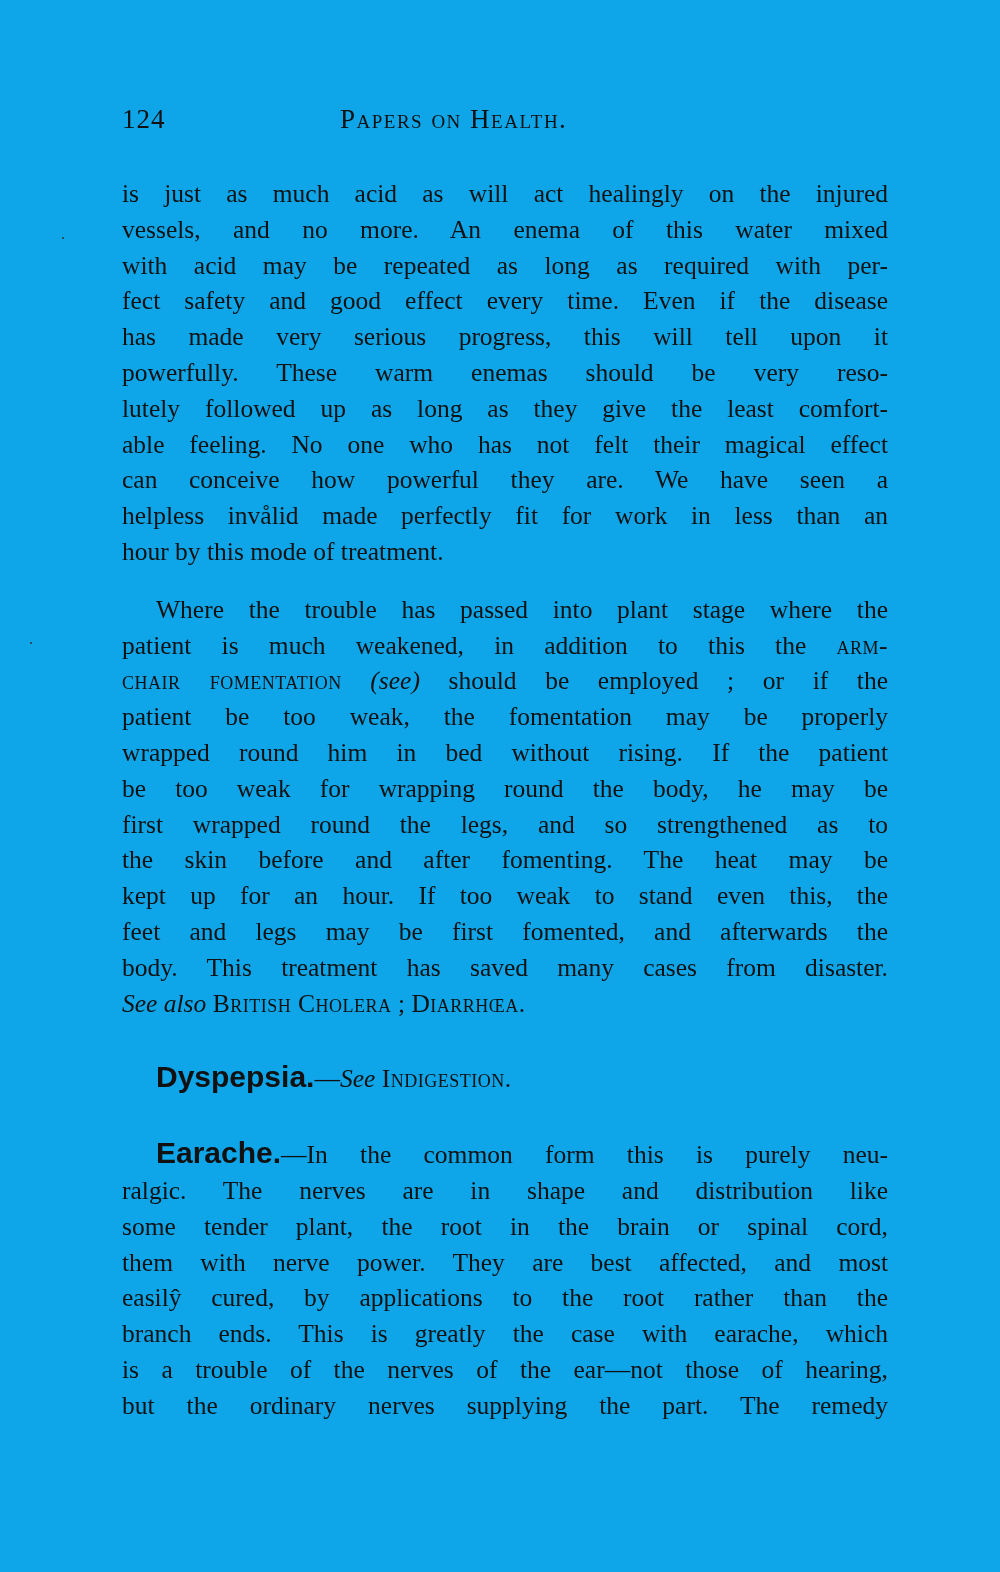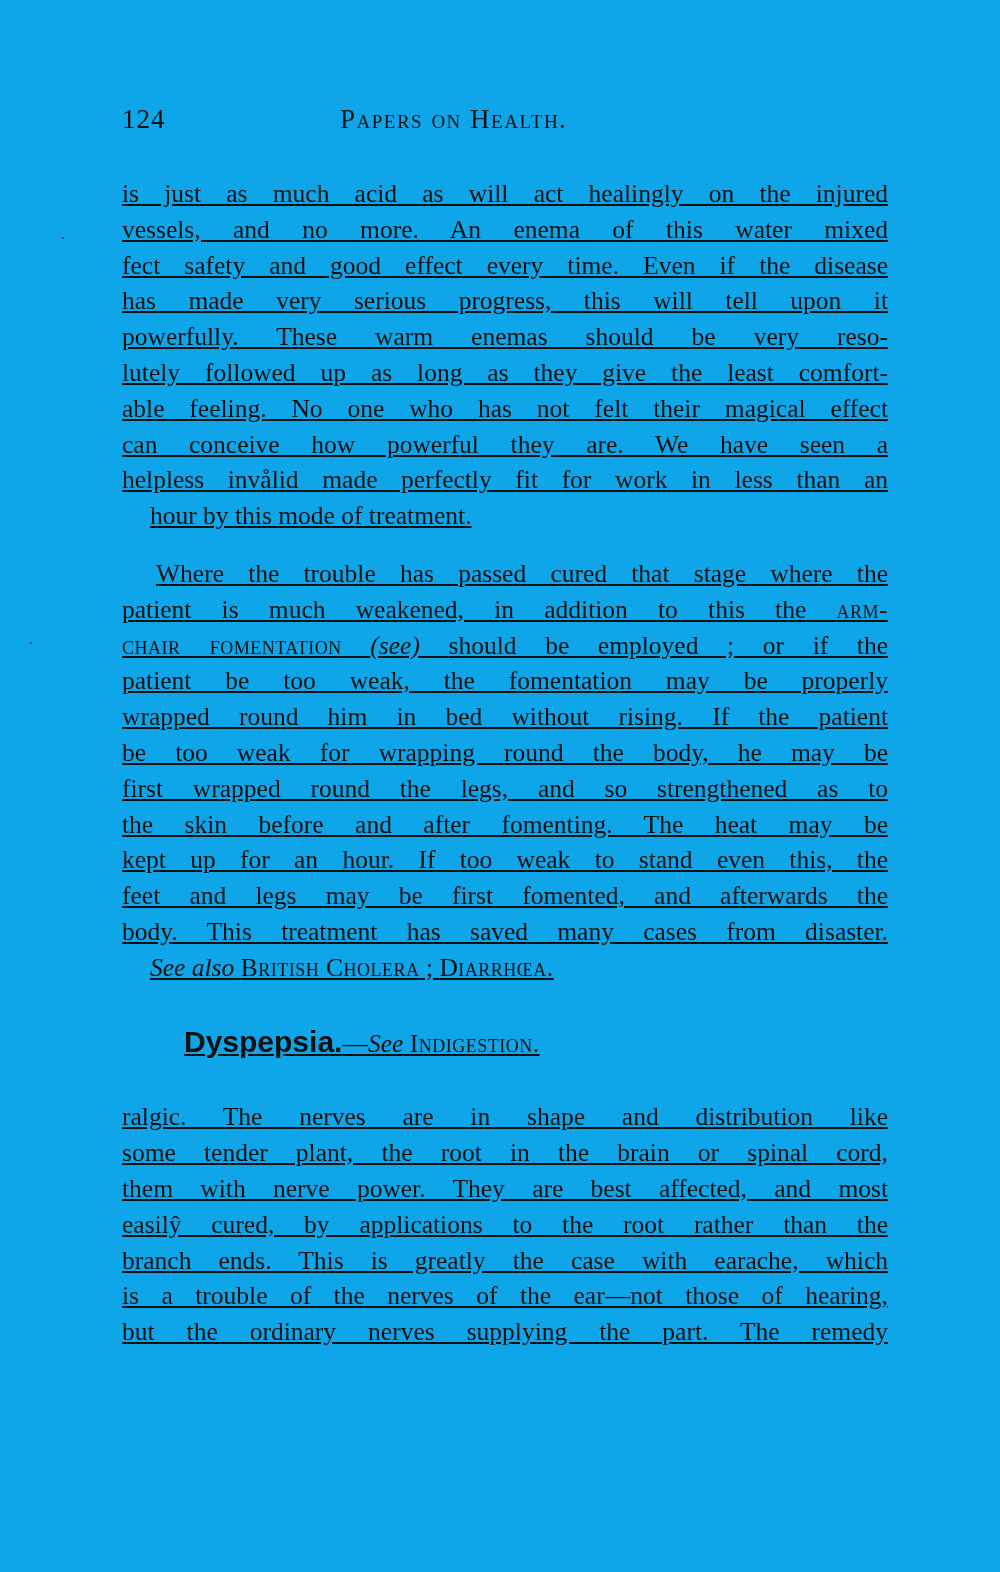--- a/index.html
+++ b/index.html
@@ -16,23 +16,23 @@
     position: absolute; left: 0; top: 0; font-size: 27px; letter-spacing: 1px;
   }
   .running-title {
     position: absolute; left: 218px; top: 0; font-size: 27px;
     font-variant: small-caps; letter-spacing: 1.5px;
   }
   .body-text {
     position: absolute; left: 122px; top: 176px; width: 766px;
     font-size: 25.5px; line-height: 35.8px; text-align: justify;
   }
-  .body-text p { margin: 0; text-indent: 0; text-decoration: underline; }
+  .body-text p { margin: 0; text-indent: 0; }
   .line { display: block; text-align: justify; text-align-last: justify; white-space: nowrap; }
-  .line.last { text-align-last: left; margin-left: 28px; }
+  .line.last { text-align-last: left; }
   .para2 { margin-top: 22px !important; }
   .indent { padding-left: 34px; }
   .sc { font-variant: small-caps; letter-spacing: 0.5px; }
   .it { font-style: italic; }
   .entry { margin-top: 38px !important; }
   .entry-head { font-family: "Liberation Sans", "DejaVu Sans", sans-serif; font-weight: bold; font-size: 30px; }
   .margin-mark { position: absolute; width: 2px; height: 2px; background: #333; border-radius: 1px; }
 </style>
 </head>
 <body>
@@ -44,50 +44,52 @@
 
   <div class="running-head">
     <span class="page-number">124</span>
     <span class="running-title">Papers on Health.</span>
   </div>
 
   <div class="body-text">
     <p>
       <span class="line">is just as much acid as will act healingly on the injured</span>
       <span class="line">vessels, and no more. An enema of this water mixed</span>
+      <span class="line">with acid may be repeated as long as required with per-</span>
       <span class="line">fect safety and good effect every time. Even if the disease</span>
       <span class="line">has made very serious progress, this will tell upon it</span>
       <span class="line">powerfully. These warm enemas should be very reso-</span>
       <span class="line">lutely followed up as long as they give the least comfort-</span>
       <span class="line">able feeling. No one who has not felt their magical effect</span>
       <span class="line">can conceive how powerful they are. We have seen a</span>
       <span class="line">helpless invålid made perfectly fit for work in less than an</span>
       <span class="line last">hour by this mode of treatment.</span>
     </p>
 
     <p class="para2">
-      <span class="line indent">Where the trouble has passed cured that stage where the</span>
+      <span class="line indent">Where the trouble has passed into plant stage where the</span>
       <span class="line"><span>patient is much weakened, in addition to this the</span> <span class="sc">arm-</span></span>
       <span class="line"><span class="sc">chair fomentation</span> <span class="it">(see)</span> <span>should be employed ; or if the</span></span>
       <span class="line">patient be too weak, the fomentation may be properly</span>
       <span class="line">wrapped round him in bed without rising. If the patient</span>
       <span class="line">be too weak for wrapping round the body, he may be</span>
       <span class="line">first wrapped round the legs, and so strengthened as to</span>
       <span class="line">the skin before and after fomenting. The heat may be</span>
       <span class="line">kept up for an hour. If too weak to stand even this, the</span>
       <span class="line">feet and legs may be first fomented, and afterwards the</span>
       <span class="line">body. This treatment has saved many cases from disaster.</span>
       <span class="line last"><span class="it">See also</span> <span class="sc">British Cholera</span><span> ; </span><span class="sc">Diarrhœa.</span></span>
     </p>
 
     <p class="entry">
       <span class="line last indent"><span class="entry-head">Dyspepsia.</span><span>—</span><span class="it">See</span> <span class="sc">Indigestion.</span></span>
     </p>
 
     <p class="entry">
+      <span class="line indent"><span class="entry-head">Earache.</span><span>—</span><span>In the common form this is purely neu-</span></span>
       <span class="line">ralgic. The nerves are in shape and distribution like</span>
       <span class="line">some tender plant, the root in the brain or spinal cord,</span>
       <span class="line">them with nerve power. They are best affected, and most</span>
       <span class="line">easilŷ cured, by applications to the root rather than the</span>
       <span class="line">branch ends. This is greatly the case with earache, which</span>
       <span class="line">is a trouble of the nerves of the ear—not those of hearing,</span>
       <span class="line">but the ordinary nerves supplying the part. The remedy</span>
     </p>
   </div>
 </div>

